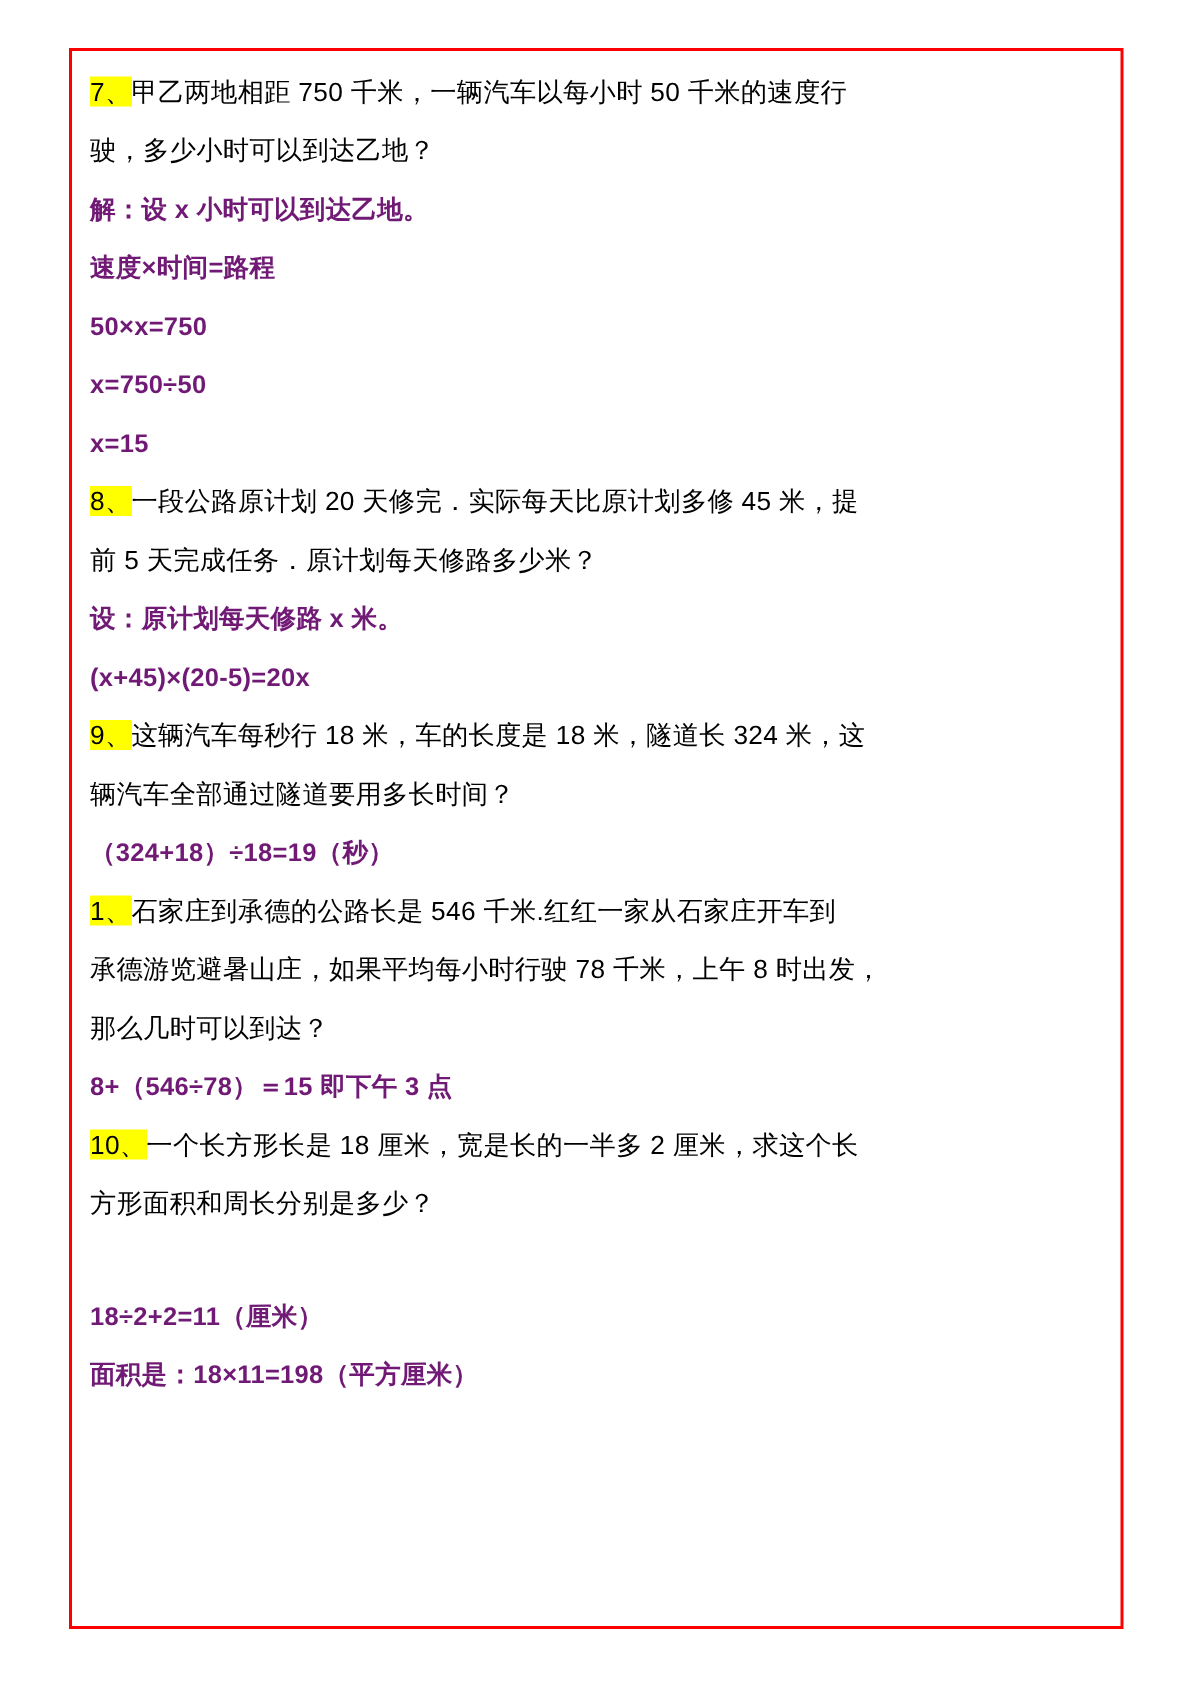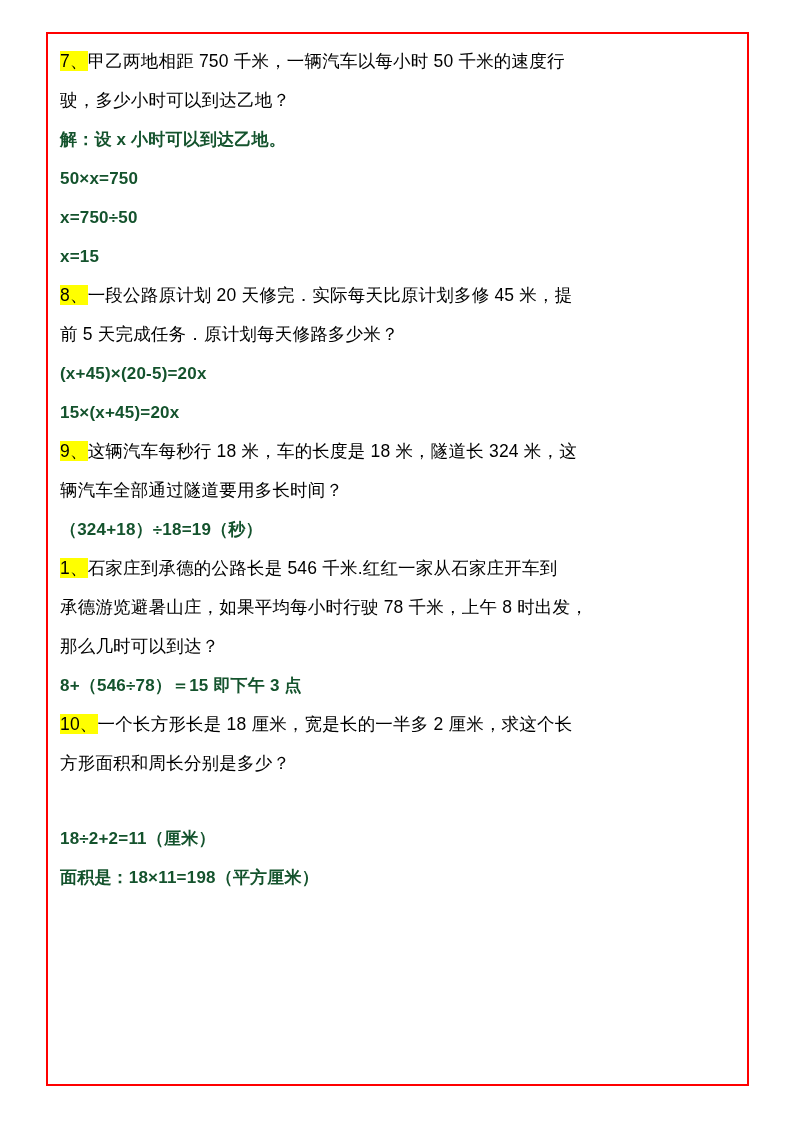--- a/index.html
+++ b/index.html
@@ -42,21 +42,21 @@
     line-height: 39px;
     color: #000000;
     letter-spacing: 0.2px;
     white-space: pre-wrap;
   }
   .q {
     color: #000000;
     font-weight: normal;
   }
   .a {
-    color: #14532d;
+    color: #701a75;
     font-weight: bold;
     font-size: 17px;
   }
   .num {
     background: #ffff00;
     color: #000000;
     font-weight: normal;
   }
   .spacer {
     height: 36px;
@@ -65,28 +65,29 @@
 </head>
 <body>
 
 <div class="page">
   <div class="border-frame"></div>
   <div class="content">
 
     <div class="line q"><span class="num">7、</span><span>甲乙两地相距 750 千米，一辆汽车以每小时 50 千米的速度行</span></div>
     <div class="line q">驶，多少小时可以到达乙地？</div>
     <div class="line a">解：设 x 小时可以到达乙地。</div>
+    <div class="line a">速度×时间=路程</div>
     <div class="line a">50×x=750</div>
     <div class="line a">x=750÷50</div>
     <div class="line a">x=15</div>
 
     <div class="line q"><span class="num">8、</span><span>一段公路原计划 20 天修完．实际每天比原计划多修 45 米，提</span></div>
     <div class="line q">前 5 天完成任务．原计划每天修路多少米？</div>
+    <div class="line a">设：原计划每天修路 x 米。</div>
     <div class="line a">(x+45)×(20-5)=20x</div>
-    <div class="line a">15×(x+45)=20x</div>
 
     <div class="line q"><span class="num">9、</span><span>这辆汽车每秒行 18 米，车的长度是 18 米，隧道长 324 米，这</span></div>
     <div class="line q">辆汽车全部通过隧道要用多长时间？</div>
     <div class="line a">（324+18）÷18=19（秒）</div>
 
     <div class="line q"><span class="num">1、</span><span>石家庄到承德的公路长是 546 千米.红红一家从石家庄开车到</span></div>
     <div class="line q">承德游览避暑山庄，如果平均每小时行驶 78 千米，上午 8 时出发，</div>
     <div class="line q">那么几时可以到达？</div>
     <div class="line a">8+（546÷78）＝15 即下午 3 点</div>
 

